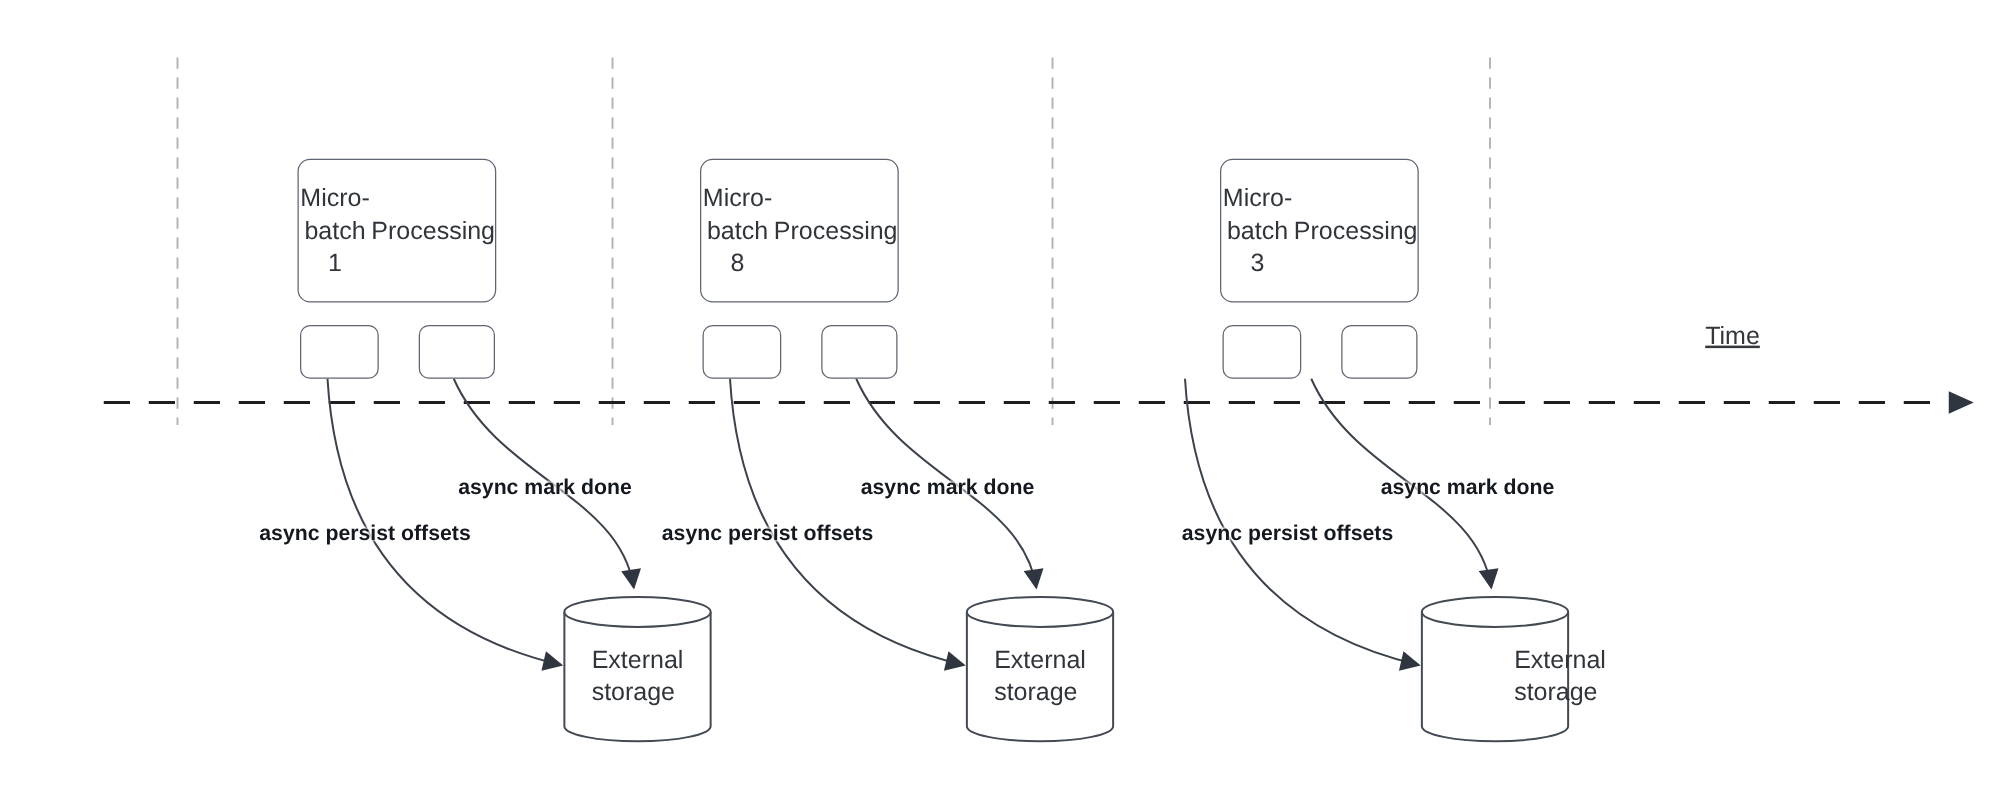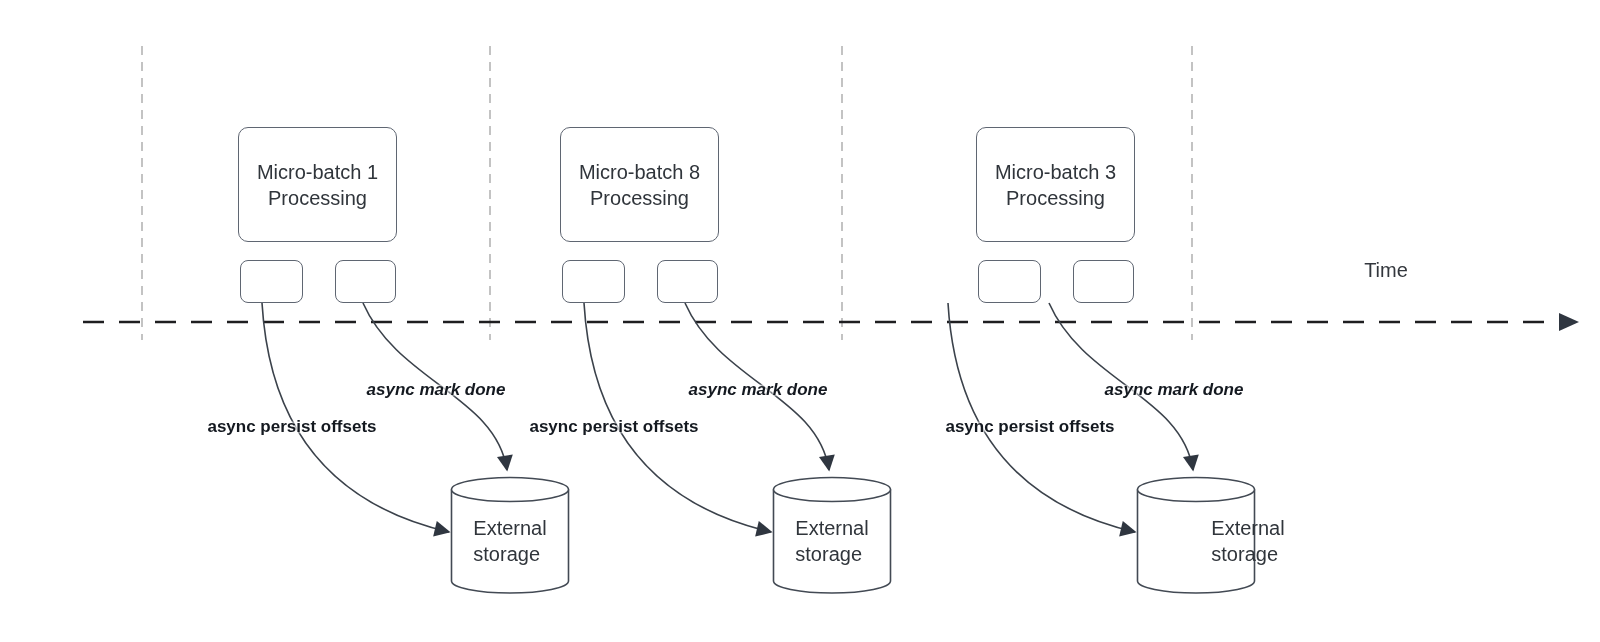--- a/index.html
+++ b/index.html
@@ -5,43 +5,43 @@
   html,body{margin:0;padding:0;background:#ffffff;}
   #canvas{
     position:relative;width:1600px;height:642px;background:#ffffff;overflow:hidden;
     font-family:"Liberation Sans","DejaVu Sans",sans-serif;
   }
   #wires{position:absolute;left:0;top:0;width:1600px;height:642px;}
   .group{position:absolute;top:0;width:360px;height:642px;}
   .bigbox{
     position:absolute;left:8px;top:127px;width:157px;height:113px;
     border:1.4px solid #5f6672;border-radius:10px;background:#ffffff;
-    display:flex;flex-direction:column;align-items:center;justify-content:center;
+    display:flex;flex-direction:row;align-items:center;justify-content:center;
     font-size:20px;line-height:26px;color:#30353b;text-align:center;
   }
   .smallbox{
     position:absolute;top:260px;height:43px;background:#ffffff;
     border:1.4px solid #5f6672;border-radius:8px;box-sizing:border-box;
   }
   .smallbox.a{left:10px;width:63px;}
   .smallbox.b{left:105px;width:61px;}
   .edge-label{
     position:absolute;transform:translate(-50%,-50%);
     font-size:17px;font-weight:bold;color:#141920;white-space:nowrap;
     text-shadow:0 0 3px #fff,0 0 3px #fff,0 0 3px #fff;
   }
   .edge-label.persist{left:62px;top:427px;}
-  .edge-label.mark{left:206px;top:390px;font-style:italic;}
+  .edge-label.mark{left:206px;top:390px;}
   .storage-label{
     position:absolute;left:280px;top:541px;transform:translate(-50%,-50%);
     font-size:20px;line-height:26px;color:#30353b;white-space:nowrap;
   }
   .time-label{
     position:absolute;left:1386px;top:270px;transform:translate(-50%,-50%);
-    font-size:20px;color:#33373d;
+    font-size:20px;color:#33373d;text-decoration:underline;
   }
 </style>
 </head>
 <body>
 
 <div id="canvas">
 
   <svg id="wires" width="1600" height="642" viewBox="0 0 1600 642">
     <defs>
       <marker id="arrow" markerUnits="userSpaceOnUse" markerWidth="18" markerHeight="16" viewBox="0 0 10 10" refX="9" refY="5" orient="auto">

